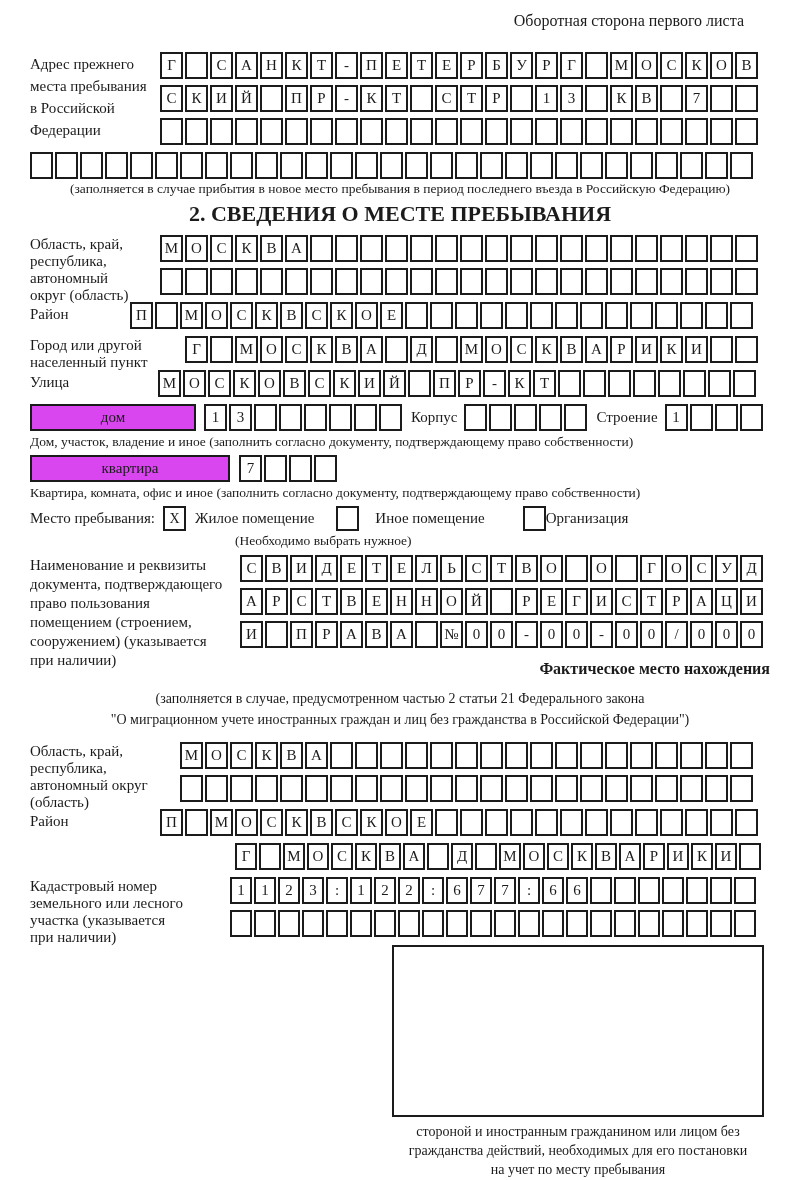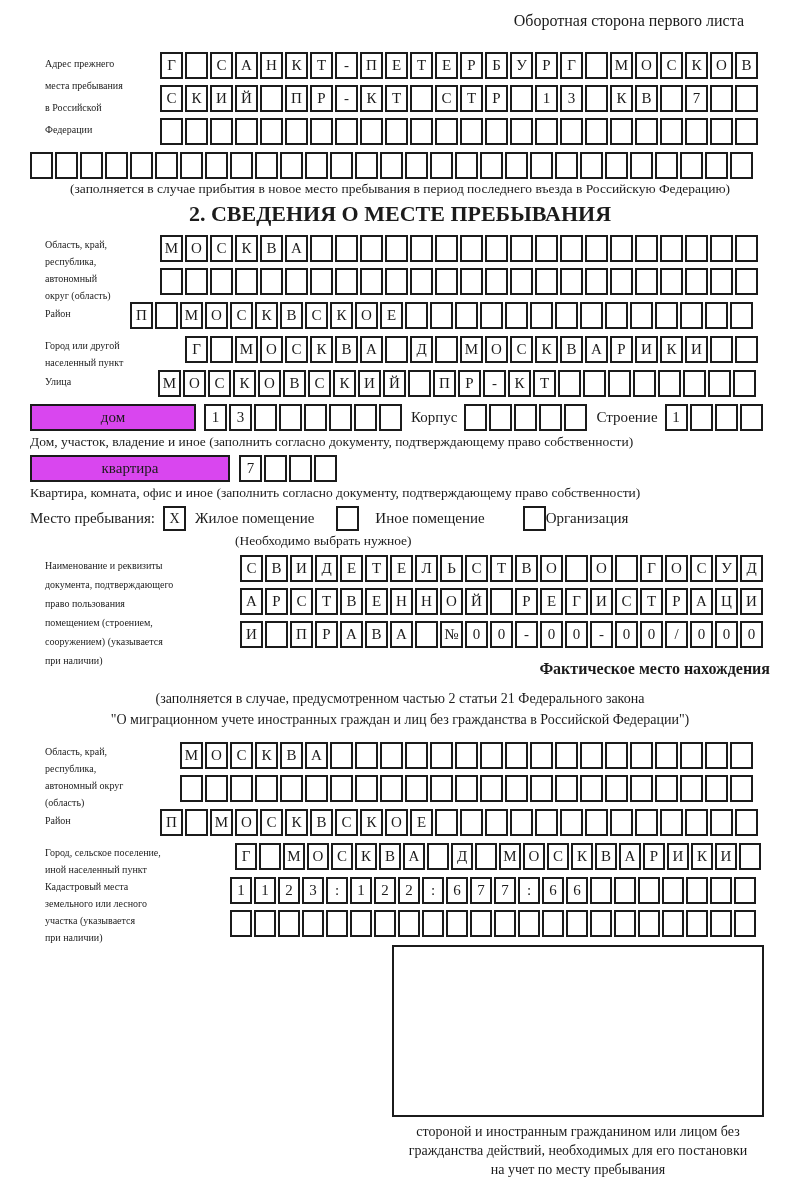--- a/index.html
+++ b/index.html
@@ -8,21 +8,21 @@
     background: #ffffff;
     color: #1b1b1b;
     font-family: "Liberation Serif", "DejaVu Serif", serif;
     position: relative;
     padding: 12px 30px 0 30px;
     width: 740px;
   }
   .hdr-note { text-align: right; font-size: 16px; padding-right: 26px; margin-bottom: 22px; }
 
   .field { position: relative; margin-bottom: 7px; }
-  .flabel { position: absolute; left: 0; top: 1px; font-size: 10px; line-height: 22px; margin-left: 15px; }
+  .flabel { position: absolute; left: 0; top: 1px; font-size: 15px; line-height: 22px; }
   .flabel.lh17 { line-height: 17px; }
   .flabel.lh19 { line-height: 19px; }
   .stack { display: flex; flex-direction: column; gap: 6px; }
   .ml130 { margin-left: 130px; } .ml100 { margin-left: 100px; }
   .ml155 { margin-left: 155px; } .ml128 { margin-left: 128px; }
   .ml210 { margin-left: 210px; } .ml150 { margin-left: 150px; }
   .ml205 { margin-left: 205px; } .ml200 { margin-left: 200px; }
 
   .cells { display: flex; }
   .cell {
@@ -576,55 +576,51 @@
         <div class="cell"></div>
         <div class="cell"></div>
         <div class="cell"></div>
         <div class="cell"></div>
         <div class="cell"></div>
       </div>
   </div>
 </div>
 
 <div class="field">
+  <div class="stack ml205 tight">
+    <div class="cells">
+        <div class="cell">Г</div>
+        <div class="cell"></div>
+        <div class="cell">М</div>
+        <div class="cell">О</div>
+        <div class="cell">С</div>
+        <div class="cell">К</div>
+        <div class="cell">В</div>
+        <div class="cell">А</div>
+        <div class="cell"></div>
+        <div class="cell">Д</div>
+        <div class="cell"></div>
+        <div class="cell">М</div>
+        <div class="cell">О</div>
+        <div class="cell">С</div>
+        <div class="cell">К</div>
+        <div class="cell">В</div>
+        <div class="cell">А</div>
+        <div class="cell">Р</div>
+        <div class="cell">И</div>
+        <div class="cell">К</div>
+        <div class="cell">И</div>
+        <div class="cell"></div>
+      </div>
+  </div>
+</div>
+
+<div class="field">
   <div class="flabel lh17">
-    <div>Город, сельское поселение,</div>
-    <div>иной населенный пункт</div>
-  </div>
-  <div class="stack ml205 tight">
-    <div class="cells">
-        <div class="cell">Г</div>
-        <div class="cell"></div>
-        <div class="cell">М</div>
-        <div class="cell">О</div>
-        <div class="cell">С</div>
-        <div class="cell">К</div>
-        <div class="cell">В</div>
-        <div class="cell">А</div>
-        <div class="cell"></div>
-        <div class="cell">Д</div>
-        <div class="cell"></div>
-        <div class="cell">М</div>
-        <div class="cell">О</div>
-        <div class="cell">С</div>
-        <div class="cell">К</div>
-        <div class="cell">В</div>
-        <div class="cell">А</div>
-        <div class="cell">Р</div>
-        <div class="cell">И</div>
-        <div class="cell">К</div>
-        <div class="cell">И</div>
-        <div class="cell"></div>
-      </div>
-  </div>
-</div>
-
-<div class="field">
-  <div class="flabel lh17">
-    <div>Кадастровый места</div>
+    <div>Кадастровый номер</div>
     <div>земельного или лесного</div>
     <div>участка (указывается</div>
     <div>при наличии)</div>
   </div>
   <div class="stack ml200 tight">
     <div class="cells">
         <div class="cell">1</div>
         <div class="cell">1</div>
         <div class="cell">2</div>
         <div class="cell">3</div>

